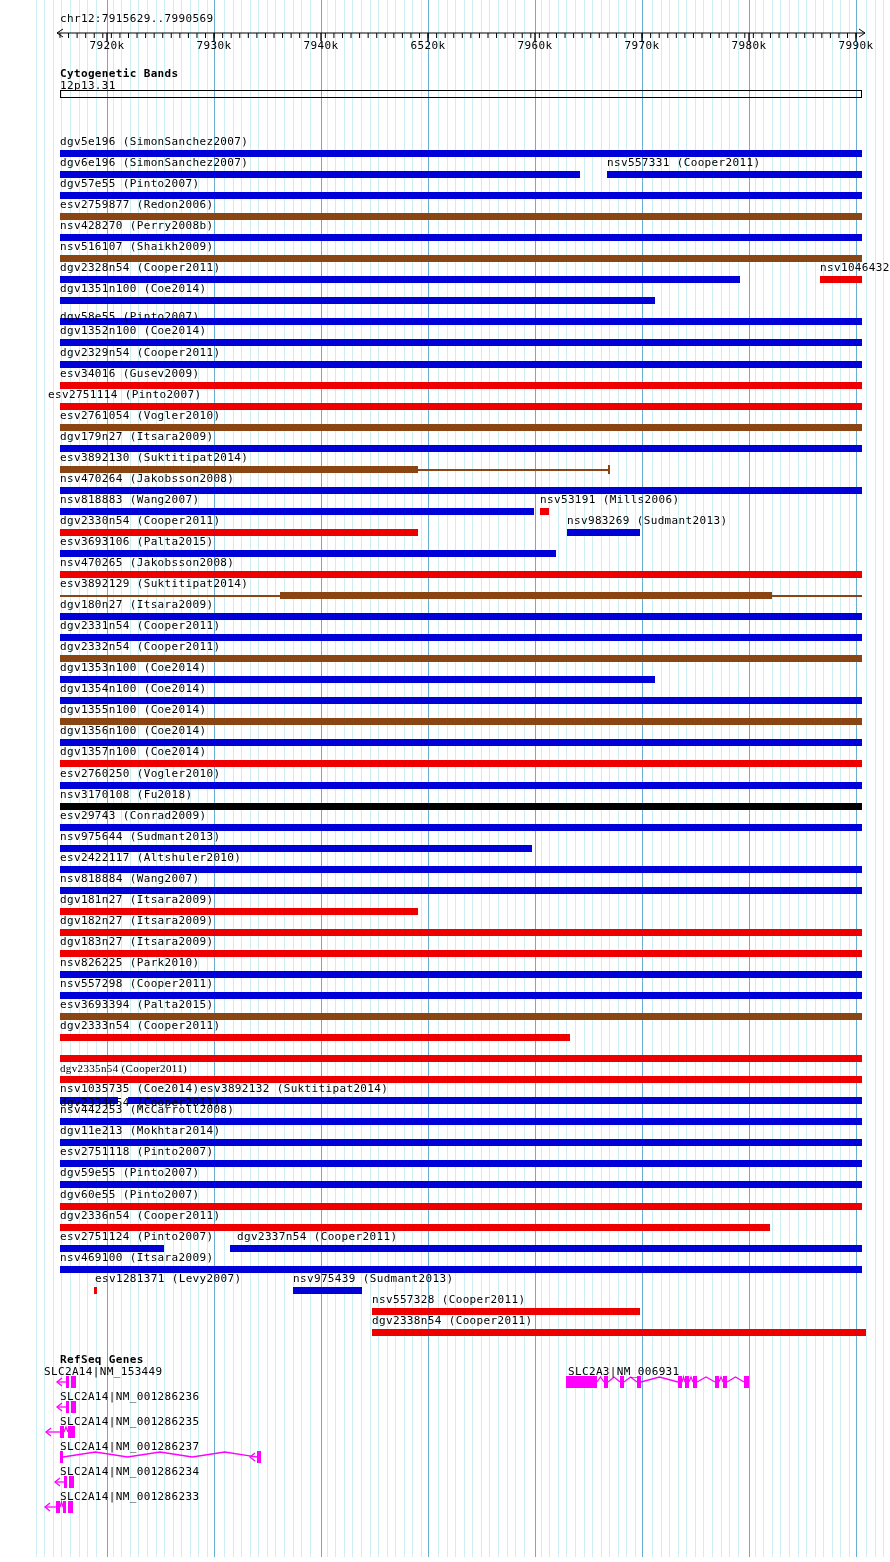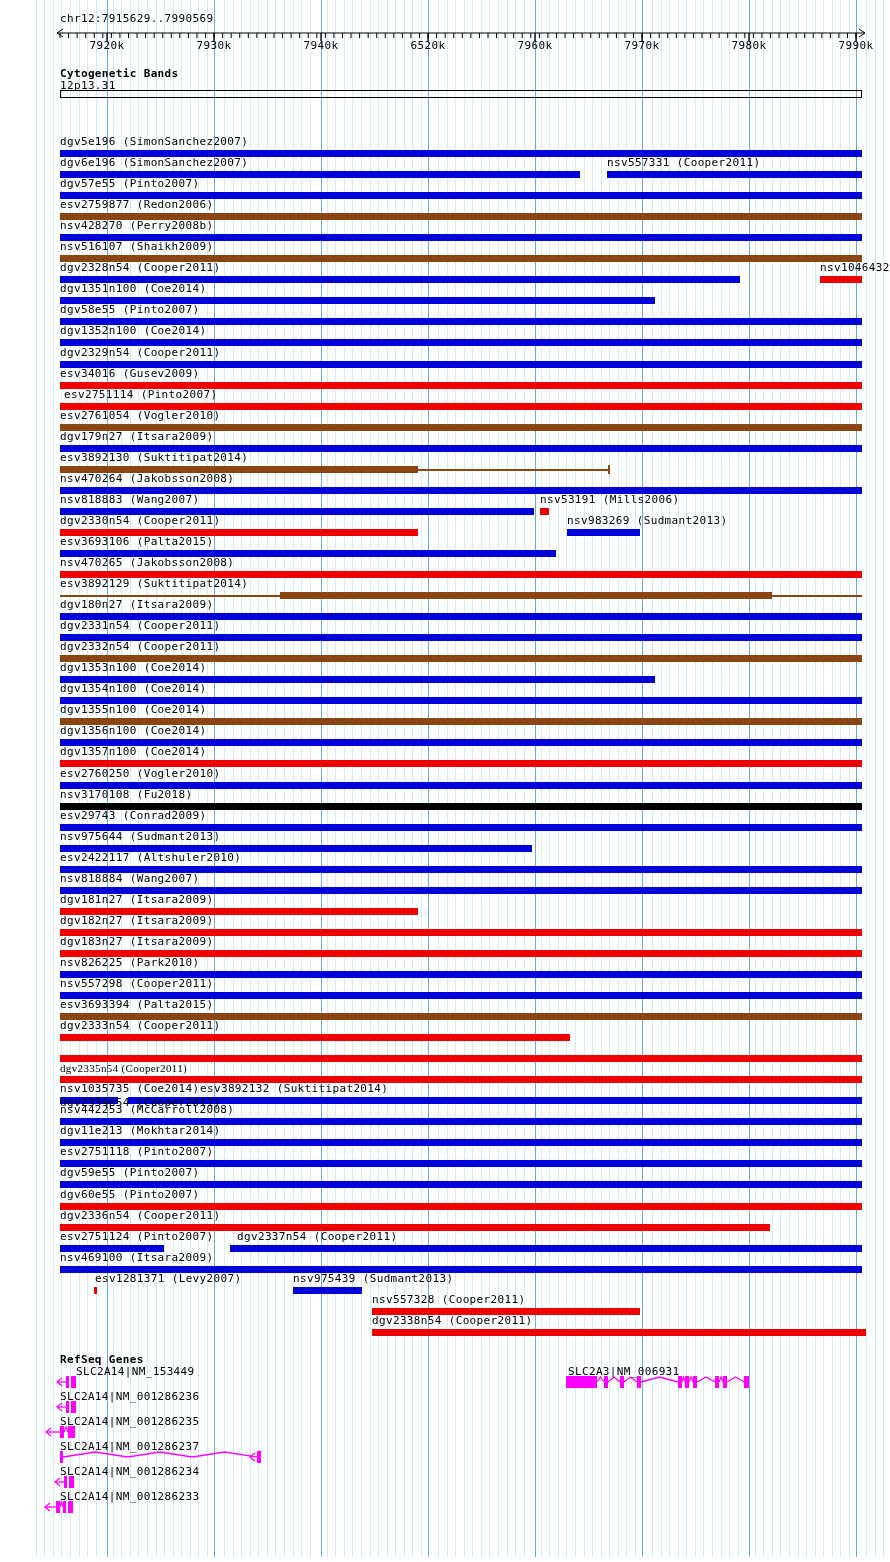--- a/index.html
+++ b/index.html
@@ -309,29 +309,29 @@
       <div class="txt" style="left: 60px; top: 220px;">nsv428270 (Perry2008b)</div>
       <div class="seg" style="background: rgb(0, 0, 216); top: 234px; height: 7px; left: 60px; width: 802px;"></div>
       <div class="txt" style="left: 60px; top: 241px;">nsv516107 (Shaikh2009)</div>
       <div class="seg" style="background: rgb(138, 69, 19); top: 255px; height: 7px; left: 60px; width: 802px;"></div>
       <div class="txt" style="left: 60px; top: 262px;">dgv2328n54 (Cooper2011)</div>
       <div class="txt" style="left: 820px; top: 262px;">nsv1046432 (</div>
       <div class="seg" style="background: rgb(0, 0, 216); top: 276px; height: 7px; left: 60px; width: 680px;"></div>
       <div class="seg" style="background: rgb(238, 0, 0); top: 276px; height: 7px; left: 820px; width: 42px;"></div>
       <div class="txt" style="left: 60px; top: 283px;">dgv1351n100 (Coe2014)</div>
       <div class="seg" style="background: rgb(0, 0, 216); top: 297px; height: 7px; left: 60px; width: 595px;"></div>
-      <div class="txt" style="left: 60px; top: 304px;">dgv58e55 (Pinto2007)</div>
+      <div class="txt" style="left: 60px; top: 311px;">dgv58e55 (Pinto2007)</div>
       <div class="seg" style="background: rgb(0, 0, 216); top: 318px; height: 7px; left: 60px; width: 802px;"></div>
       <div class="txt" style="left: 60px; top: 325px;">dgv1352n100 (Coe2014)</div>
       <div class="seg" style="background: rgb(0, 0, 216); top: 339px; height: 7px; left: 60px; width: 802px;"></div>
       <div class="txt" style="left: 60px; top: 347px;">dgv2329n54 (Cooper2011)</div>
       <div class="seg" style="background: rgb(0, 0, 216); top: 361px; height: 7px; left: 60px; width: 802px;"></div>
       <div class="txt" style="left: 60px; top: 368px;">esv34016 (Gusev2009)</div>
       <div class="seg" style="background: rgb(238, 0, 0); top: 382px; height: 7px; left: 60px; width: 802px;"></div>
-      <div class="txt" style="left: 64px; top: 389px;">esv2751114 (Pinto2007)</div>
+      <div class="txt" style="left: 48px; top: 389px;">esv2751114 (Pinto2007)</div>
       <div class="seg" style="background: rgb(238, 0, 0); top: 403px; height: 7px; left: 60px; width: 802px;"></div>
       <div class="txt" style="left: 60px; top: 410px;">esv2761054 (Vogler2010)</div>
       <div class="seg" style="background: rgb(138, 69, 19); top: 424px; height: 7px; left: 60px; width: 802px;"></div>
       <div class="txt" style="left: 60px; top: 431px;">dgv179n27 (Itsara2009)</div>
       <div class="seg" style="background: rgb(0, 0, 216); top: 445px; height: 7px; left: 60px; width: 802px;"></div>
       <div class="txt" style="left: 60px; top: 452px;">esv3892130 (Suktitipat2014)</div>
       <div class="seg" style="background: rgb(138, 69, 19); top: 466px; height: 7px; left: 60px; width: 358px;"></div>
       <div class="seg" style="background: rgb(138, 69, 19); top: 469px; height: 2px; left: 418px; width: 190px;"></div>
       <div class="seg" style="background: rgb(138, 69, 19); top: 465px; height: 9px; left: 608px; width: 2px;"></div>
       <div class="txt" style="left: 60px; top: 473px;">nsv470264 (Jakobsson2008)</div>
@@ -425,21 +425,21 @@
       <div class="seg" style="background: rgb(238, 0, 0); top: 1287px; height: 7px; left: 94px; width: 3px;"></div>
       <div class="seg" style="background: rgb(0, 0, 216); top: 1287px; height: 7px; left: 293px; width: 69px;"></div>
       <div class="txt" style="left: 372px; top: 1294px;">nsv557328 (Cooper2011)</div>
       <div class="seg" style="background: rgb(238, 0, 0); top: 1308px; height: 7px; left: 372px; width: 268px;"></div>
       <div class="txt" style="left: 372px; top: 1315px;">dgv2338n54 (Cooper2011)</div>
       <div class="seg" style="background: rgb(238, 0, 0); top: 1329px; height: 7px; left: 372px; width: 494px;"></div>
     </div>
 
   <div class="hdr" style="left:60px;top:1354px;">RefSeq Genes</div>
   <div id="gene-labels">
-      <div class="txt" style="left: 76px; top: 1366px;">SLC2A14|NM_153449</div>
+      <div class="txt" style="left: 44px; top: 1366px;">SLC2A14|NM_153449</div>
       <div class="txt" style="left: 568px; top: 1366px;">SLC2A3|NM_006931</div>
       <div class="txt" style="left: 60px; top: 1391px;">SLC2A14|NM_001286236</div>
       <div class="txt" style="left: 60px; top: 1416px;">SLC2A14|NM_001286235</div>
       <div class="txt" style="left: 60px; top: 1441px;">SLC2A14|NM_001286237</div>
       <div class="txt" style="left: 60px; top: 1466px; text-align: center;">SLC2A14|NM_001286234</div>
       <div class="txt" style="left: 60px; top: 1491px;">SLC2A14|NM_001286233</div>
     </div>
 </div>
 
 </body></html>

